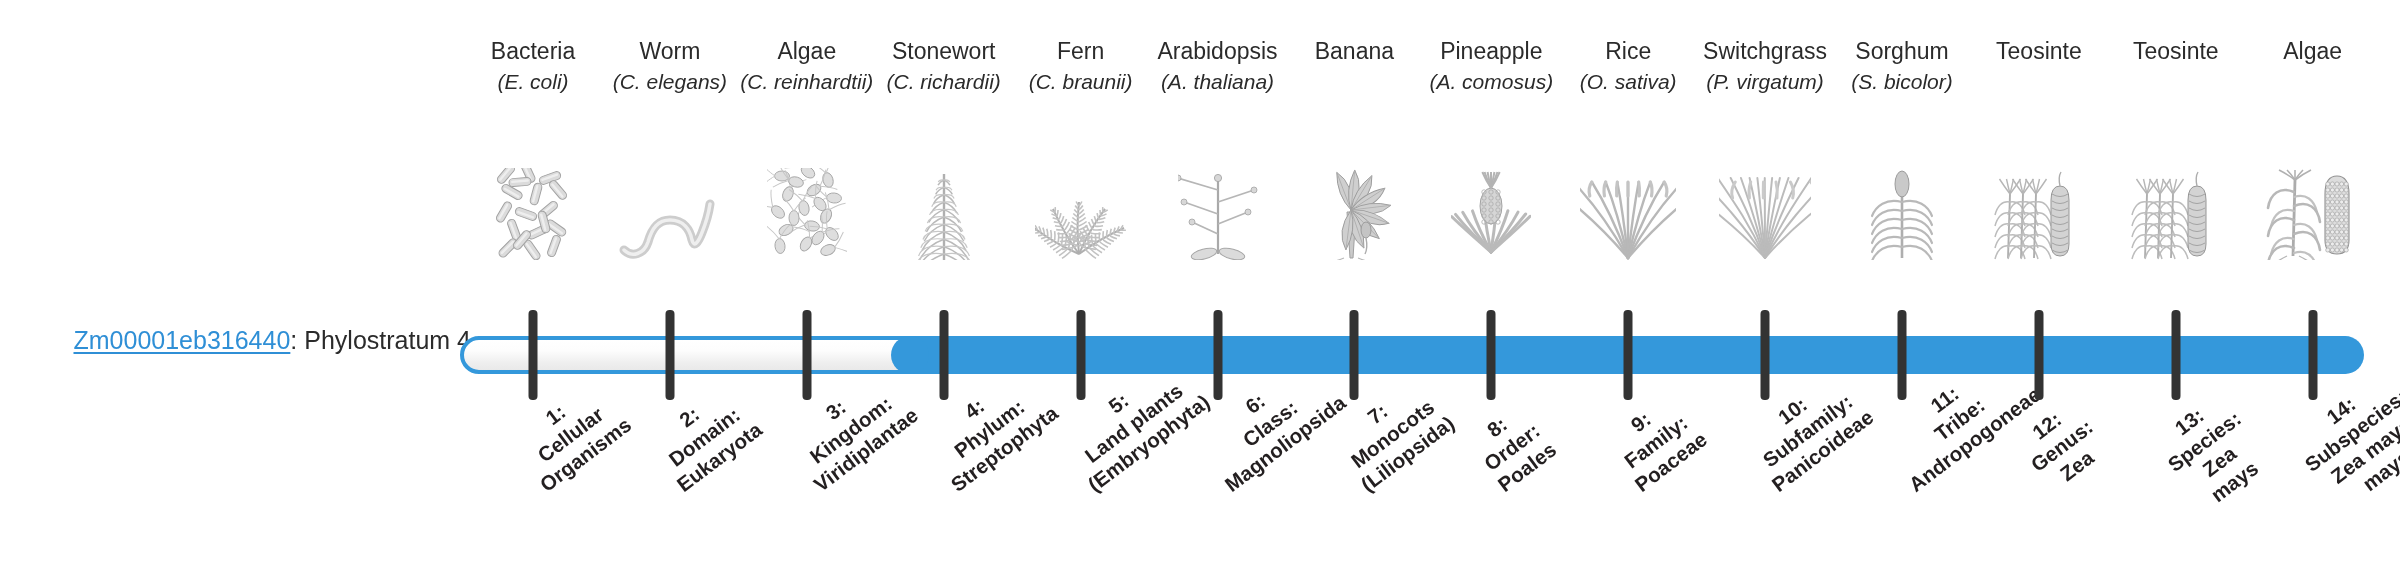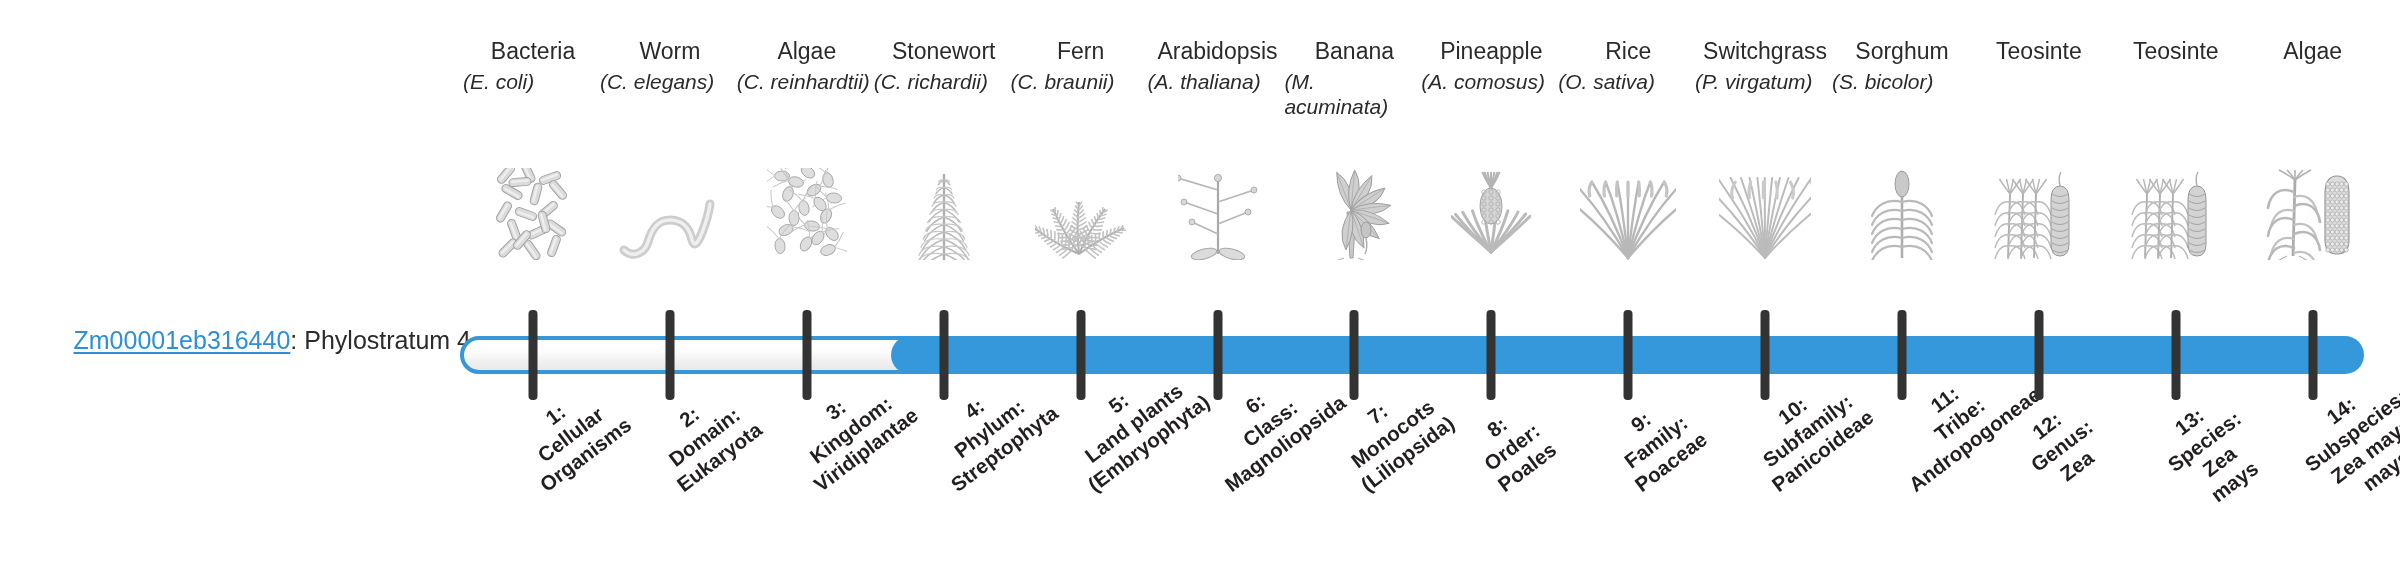--- a/index.html
+++ b/index.html
@@ -55,20 +55,21 @@
     left: 0; width: 100%;
     text-align: center;
     font-size: 23px;
     line-height: 1.15;
     color: #2b2b2b;
   }
   .sci-name {
     position: absolute;
     top: 70px;
     left: 0; width: 100%;
+    text-align: center;
     font-size: 21px;
     line-height: 1.18;
     font-style: italic;
     color: #2b2b2b;
   }
 
   
   .organism {
     position: absolute;
     top: 168px;
@@ -574,21 +575,20 @@
             <ellipse cx="54" cy="86" rx="13" ry="5" fill="#d9d9d4" stroke="#a0a09a" stroke-width="1" transform="rotate(14 54 86)"></ellipse>
           </svg>
         </div>
         <div class="tick"></div>
         <div class="stratum-label">6:
 Class:
 Magnoliopsida</div>
       </div>
       <div class="col" style="left: 1354.4px;">
         <div class="common-name">Banana</div>
-        <div class="sci-name">(M. acuminata)</div>
         <div class="organism">
           <svg width="100" height="92" viewBox="0 0 100 92">
             <path d="M46 90 L43 44 L52 44 L49 90 Z" fill="#c9c6bb" stroke="#9a978d" stroke-width="1"></path>
             <g transform="translate(47,42) rotate(-105)">
               <path d="M0 0 q 18 -10 40 -4 q -16 14 -40 4 Z" fill="#cfccc1" stroke="#96938a" stroke-width=".9"></path>
               <line x1="0" y1="0" x2="40" y2="-4" stroke="#a8a59b" stroke-width=".8"></line>
             </g>
             <g transform="translate(47,42) rotate(-79)">
               <path d="M0 0 q 18 -10 40 -4 q -16 14 -40 4 Z" fill="#cfccc1" stroke="#96938a" stroke-width=".9"></path>
               <line x1="0" y1="0" x2="40" y2="-4" stroke="#a8a59b" stroke-width=".8"></line>

